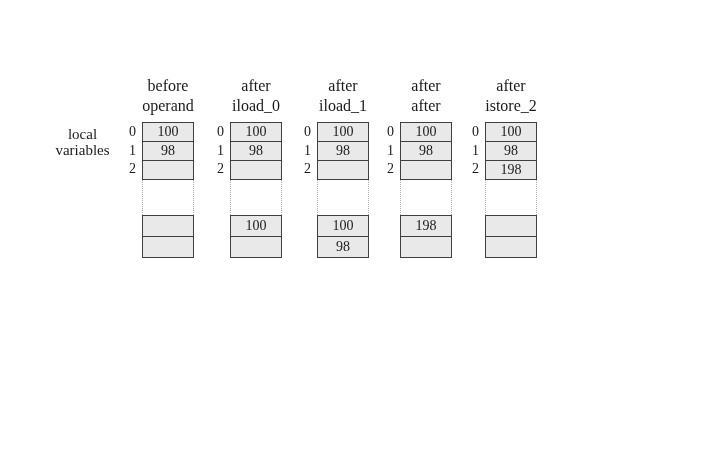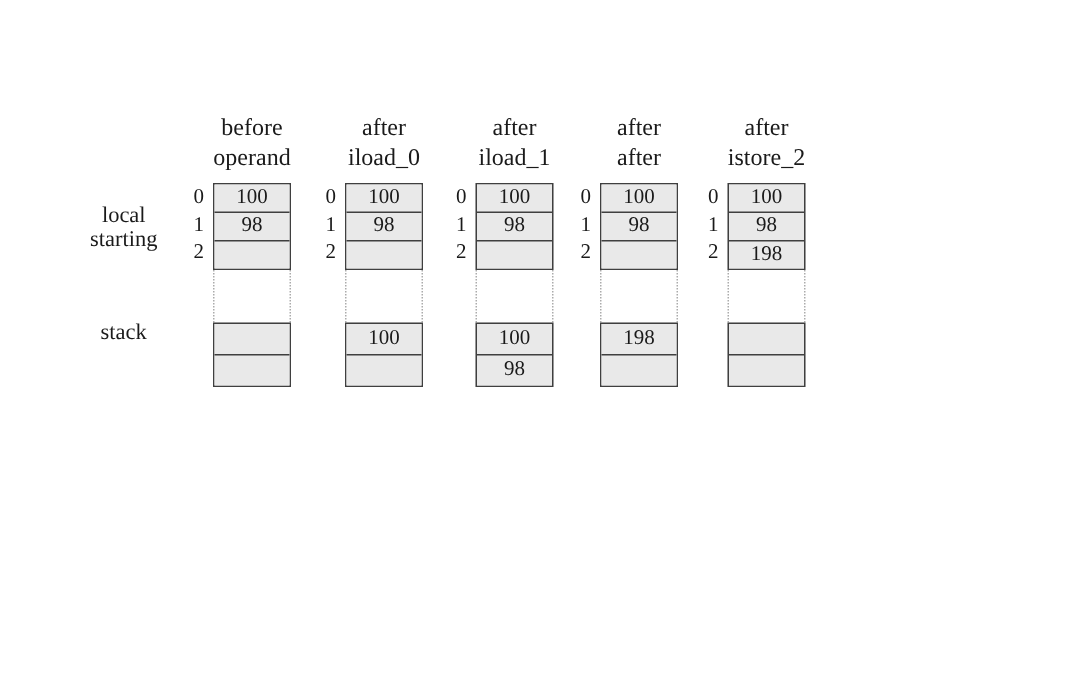--- a/index.html
+++ b/index.html
@@ -20,21 +20,21 @@
     width:720px;height:450px;
     background:var(--background);
     overflow:hidden;
   }
   .side-label{
     position:absolute;
     left:25px;width:115px;
     text-align:center;
     font-size:15px;line-height:16px;
   }
-  #side-label-lv{top:136px;}
+  #side-label-lv{top:126px;}
   #side-label-os{top:214px;}
   .col{
     position:absolute;
     top:60px;
     width:52px;height:210px;
   }
   .hdr{
     position:absolute;
     top:2px;left:50%;
     transform:translateX(-50%);
@@ -81,24 +81,23 @@
     border-right:1px dotted var(--dotted-line);
   }
 </style>
 </head>
 <body>
 
 <div class="figure">
 
   <div class="side-label" id="side-label-lv">
     <div>local</div>
-    <div>starting</div>
+    <div>variables</div>
   </div>
   <div class="side-label" id="side-label-os">
-    <div>stack</div>
   </div>
 
   <div class="col" style="left:142px">
     <div class="hdr">
       <div>before</div>
       <div>operand</div>
     </div>
     <div class="idx idx-0">0</div>
     <div class="idx idx-1">1</div>
     <div class="idx idx-2">2</div>

